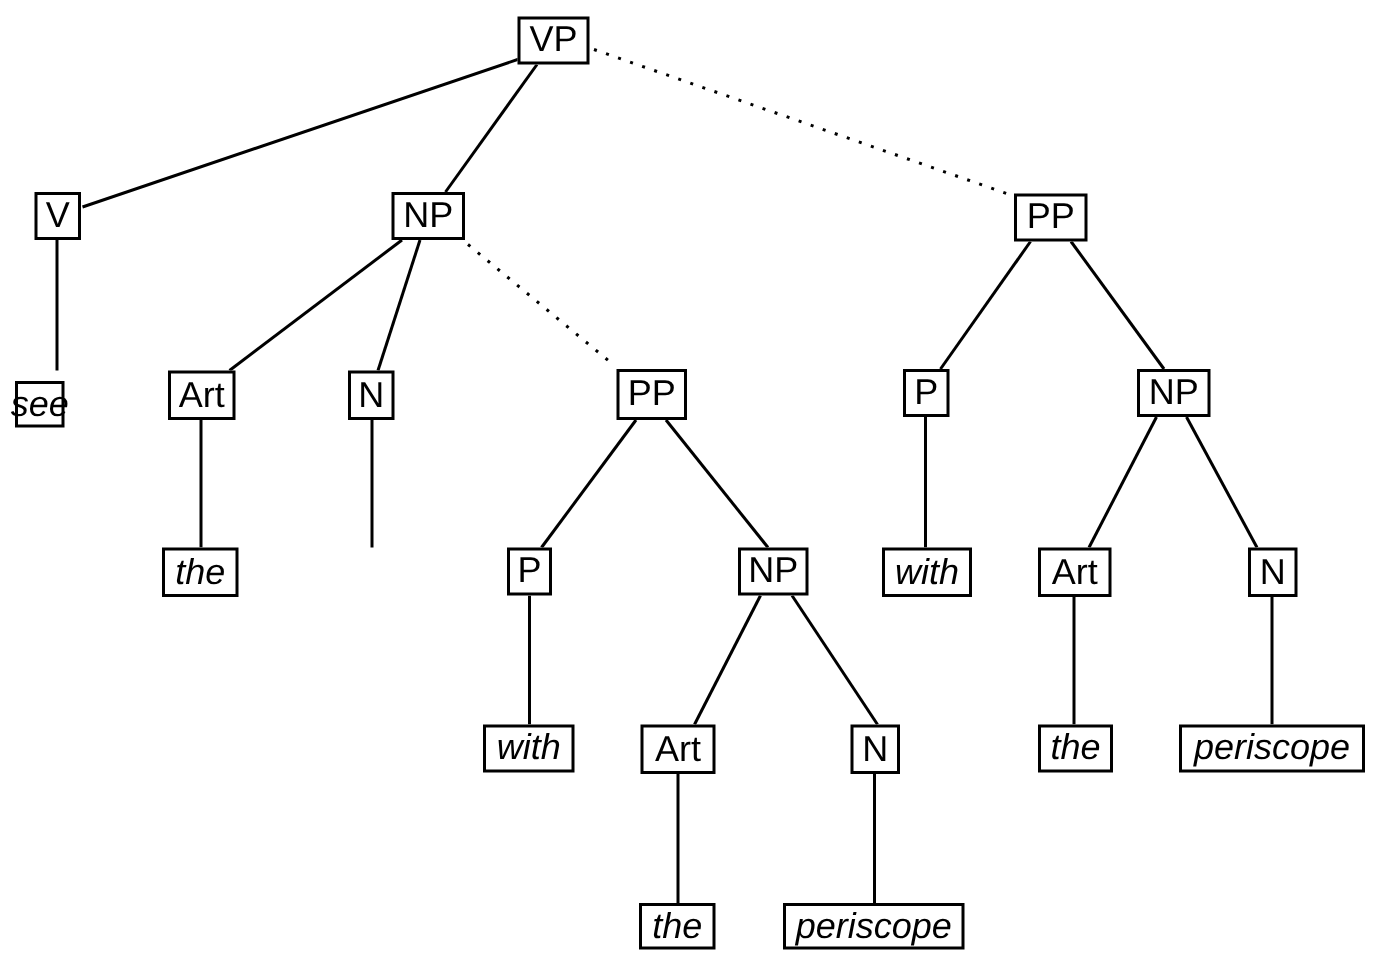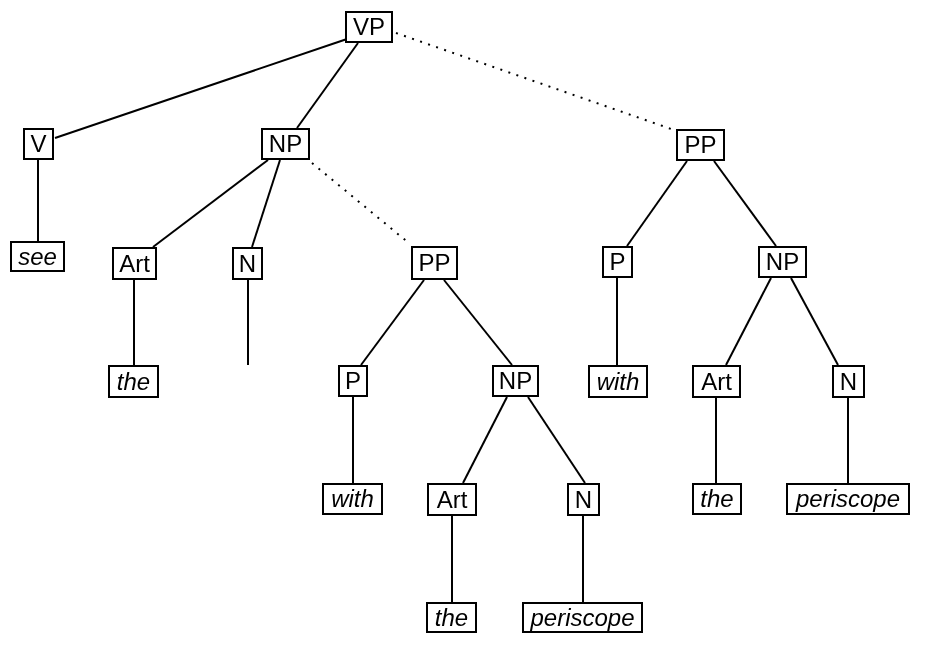--- a/index.html
+++ b/index.html
@@ -72,21 +72,21 @@
       <line x1="312" y1="163" x2="410" y2="244" stroke-dasharray="2 6.5"></line>
     </g>
   </svg>
 
   <div class="node" style="left:345px; top:11px; width:48px; height:32px">VP</div>
 
   <div class="node" style="left:23px; top:128px; width:31px; height:32px">V</div>
   <div class="node" style="left:261px; top:128px; width:49px; height:32px">NP</div>
   <div class="node" style="left:676px; top:129px; width:49px; height:32px">PP</div>
 
-  <div class="node leaf" style="left:10px; top:241px; width:55px; height:31px">see</div>
+  <div class="node leaf" style="left:10px; top:254px; width:33px; height:31px">see</div>
   <div class="node" style="left:112px; top:247px; width:45px; height:33px">Art</div>
   <div class="node" style="left:232px; top:247px; width:31px; height:33px">N</div>
   <div class="node" style="left:411px; top:246px; width:47px; height:34px">PP</div>
   <div class="node" style="left:602px; top:246px; width:31px; height:32px">P</div>
   <div class="node" style="left:758px; top:246px; width:49px; height:32px">NP</div>
 
   <div class="node leaf" style="left:108px; top:365px; width:51px; height:33px">the</div>
   <div class="node" style="left:338px; top:365px; width:30px; height:32px">P</div>
   <div class="node" style="left:492px; top:365px; width:47px; height:32px">NP</div>
   <div class="node leaf" style="left:588px; top:365px; width:60px; height:33px">with</div>

